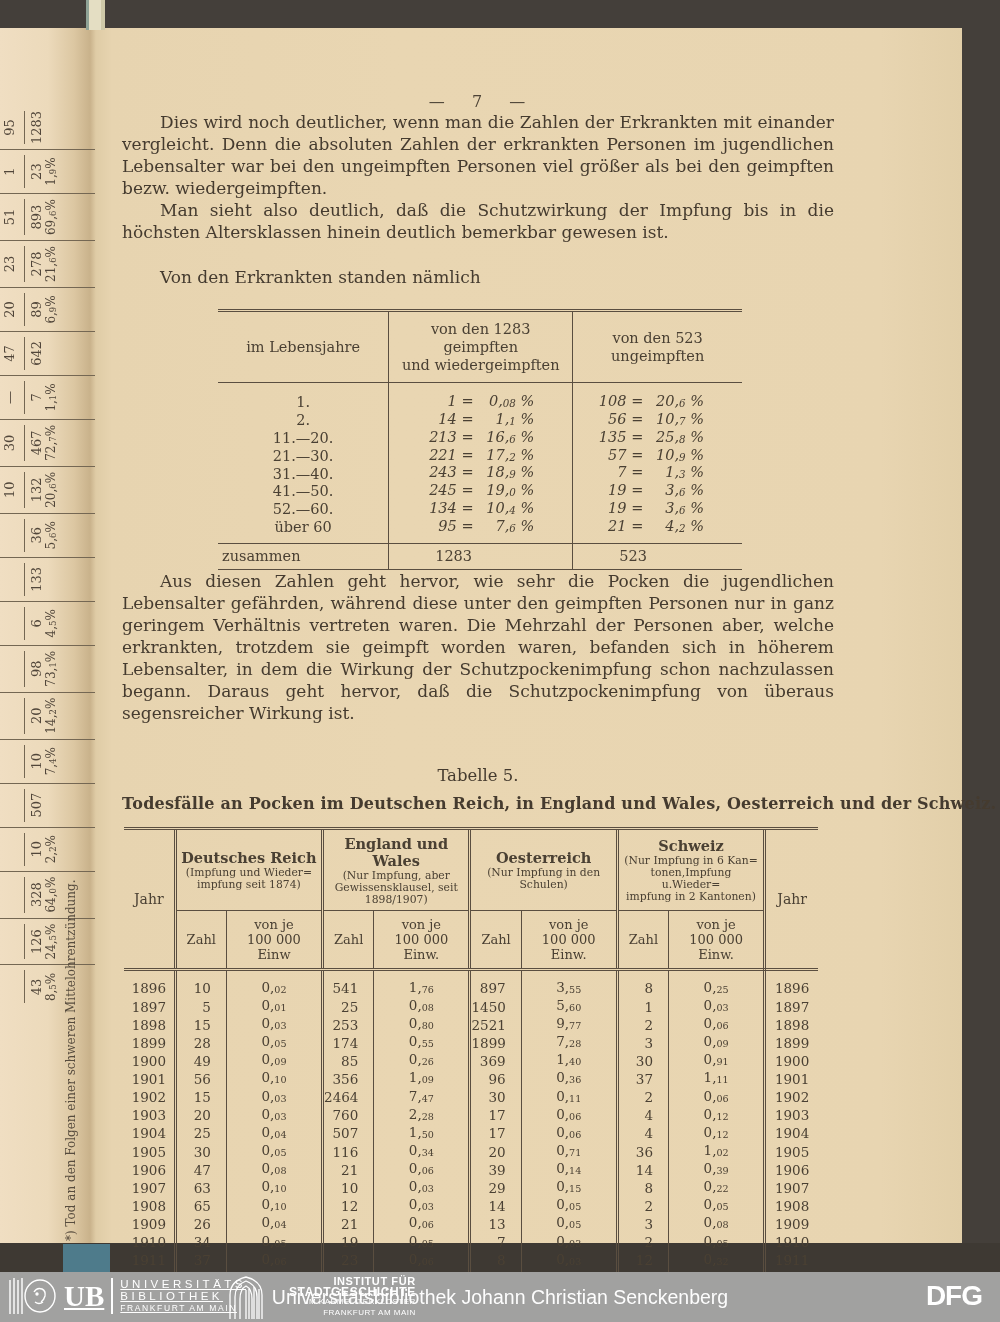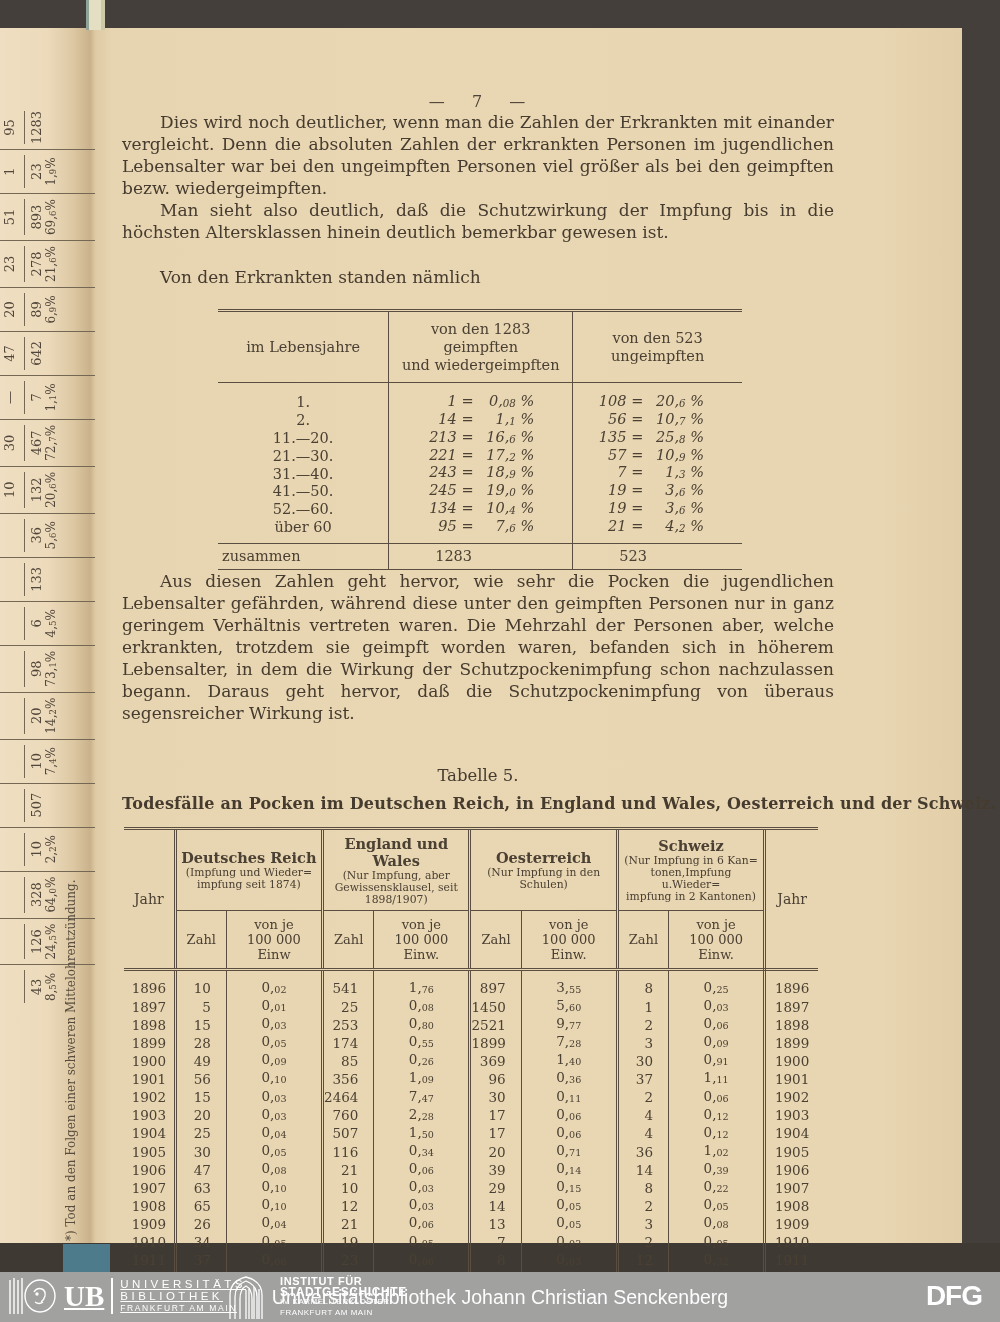--- a/index.html
+++ b/index.html
@@ -107,21 +107,21 @@
     position:absolute;left:0;top:1272px;width:1000px;height:50px;background:#a1a1a0;
     font-family:"Liberation Sans", sans-serif;color:#fff;
   }
   .ub-block{position:absolute;left:8px;top:4px;display:flex;align-items:center;text-decoration:underline;}
   .ub-letters{font-family:"Liberation Serif",serif;font-weight:bold;font-size:29px;margin-left:4px;}
   .ub-sep{width:2px;height:36px;background:#fff;margin:0 7px;}
   .ub-text{line-height:12px;}
   .ub-text .l1,.ub-text .l2{font-size:11.5px;letter-spacing:3.5px;}
   .ub-text .l3{font-size:8.5px;letter-spacing:1.6px;}
   .inst-block{position:absolute;left:228px;top:3px;display:flex;align-items:center;}
-  .inst-text{margin-left:16px;line-height:10.5px;}
+  .inst-text{margin-left:25px;line-height:10.5px;text-align:right;}
   .inst-text .l1{font-size:11px;font-weight:bold;letter-spacing:0.6px;}
   .inst-text .l2{font-size:12px;font-weight:bold;letter-spacing:0.6px;}
   .inst-text .l3,.inst-text .l4{font-size:8px;letter-spacing:0.5px;}
   .center-credit{position:absolute;left:0;top:0;width:1000px;height:50px;display:flex;align-items:center;justify-content:center;font-size:19.5px;color:#fdfdfd;}
   .dfg{position:absolute;right:18px;top:8px;font-size:28px;font-weight:bold;letter-spacing:-1px;font-family:"Liberation Sans",sans-serif;}
 </style>
 </head>
 <body>
 
 <div class="paper"></div>

